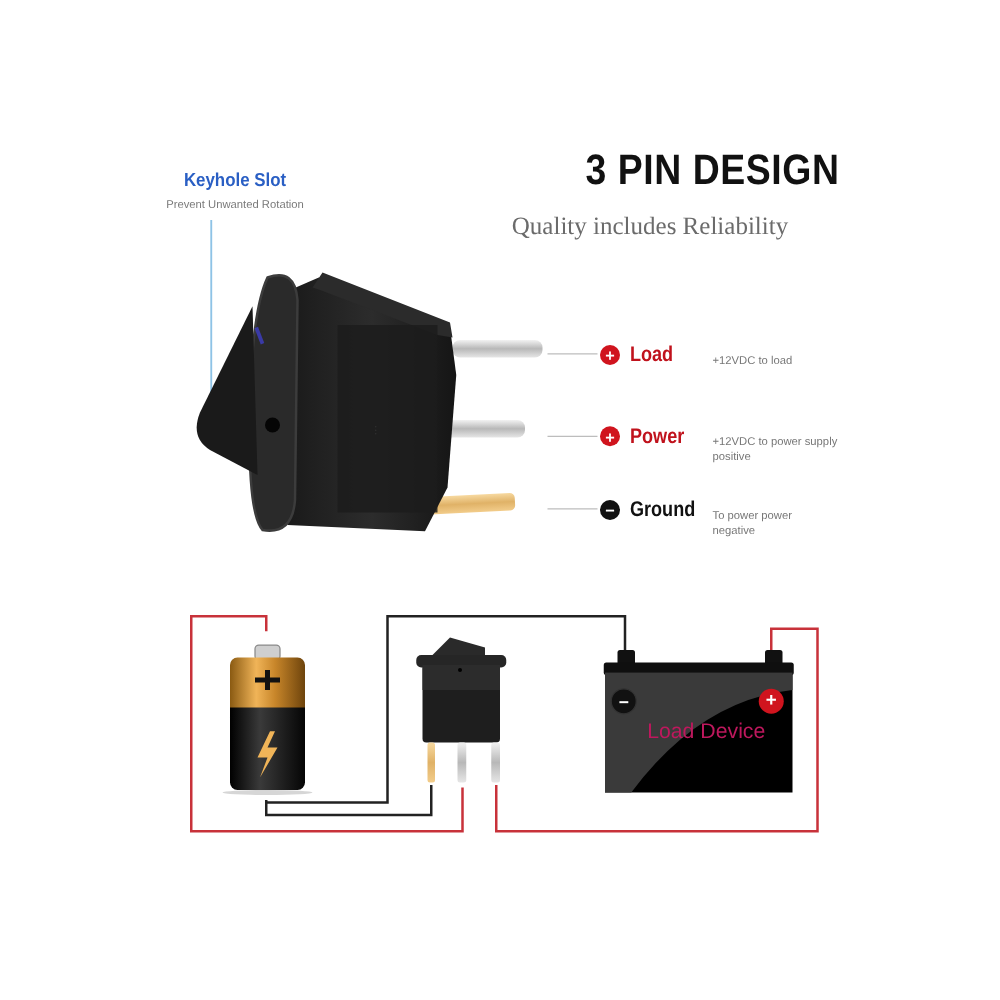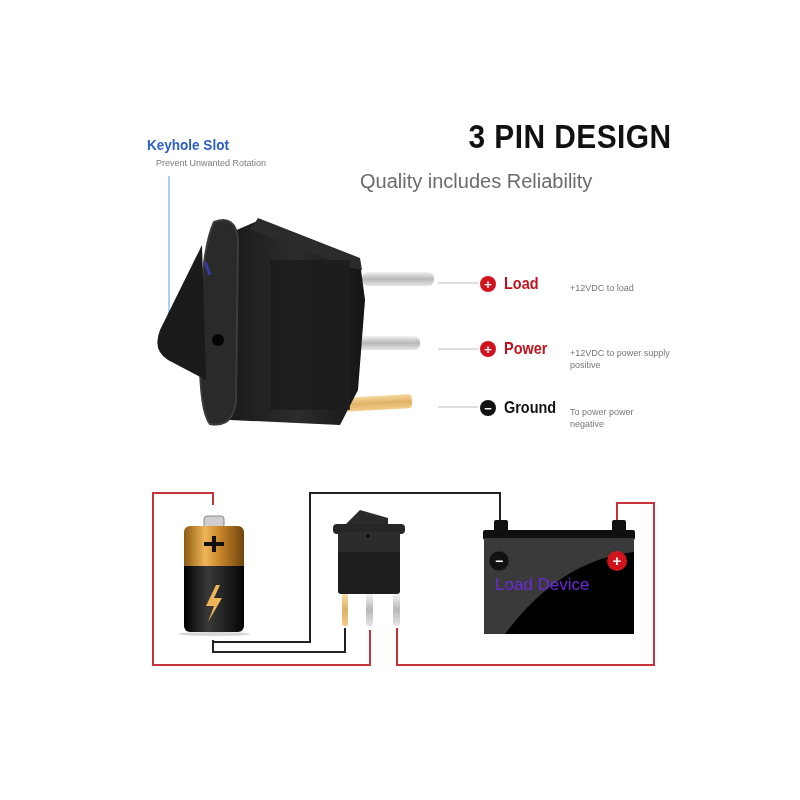--- a/index.html
+++ b/index.html
@@ -1,26 +1,26 @@
 <!DOCTYPE html>
 <html><head>
 <meta charset="utf-8">
 <style>
   html, body { margin: 0; padding: 0; background: #ffffff; }
   body { width: 800px; height: 800px; position: relative; overflow: hidden; font-family: "Liberation Sans", sans-serif; }
   .abs { position: absolute; }
   .title { left: 440px; top: 117px; width: 260px; text-align: center; font-family: "Liberation Sans", sans-serif; font-weight: 700; font-size: 34px; color: #111; letter-spacing: 0.5px; transform: scaleX(0.88); transform-origin: center; }
-  .subtitle { left: 360px; top: 170px; width: 320px; text-align: left; font-family: Liberation Sans, sans-serif; font-size: 20px; color: #6b6b6b; }
+  .subtitle { left: 360px; top: 170px; width: 320px; text-align: center; font-family: Liberation Serif, serif; font-size: 20px; color: #6b6b6b; }
   .keyhole-title { left: 120px; top: 136px; width: 136px; text-align: center; font-weight: 700; font-size: 15px; color: #2a5fc4; transform: scaleX(0.9); }
-  .keyhole-sub { left: 110px; top: 158px; width: 156px; text-align: right; font-size: 9px; color: #7a7a7a; }
+  .keyhole-sub { left: 110px; top: 158px; width: 156px; text-align: center; font-size: 9px; color: #7a7a7a; }
   .pin-row { left: 480px; height: 24px; display: flex; align-items: center; }
   .pin-badge { width: 16px; height: 16px; border-radius: 50%; display: flex; align-items: center; justify-content: center; color: #fff; font-weight: 700; font-size: 13px; line-height: 1; }
   .pin-label { margin-left: 8px; font-weight: 700; font-size: 17px; transform: scaleX(0.85); transform-origin: left center; width: 70px; }
   .pin-desc { position: absolute; left: 90px; top: 10px; font-size: 9px; color: #777; line-height: 12px; width: 100px; }
-  .load-text { left: 495px; top: 575px; width: 140px; color: #6d28d9; font-size: 17px; }
+  .load-text { left: 495px; top: 575px; width: 140px; text-align: center; color: #be185d; font-size: 17px; }
 </style>
 </head>
 <body>
 
 <div class="abs title">3 PIN DESIGN</div>
 <div class="abs subtitle">Quality includes Reliability</div>
 
 <div class="abs keyhole-title">Keyhole Slot</div>
 <div class="abs keyhole-sub">Prevent Unwanted Rotation</div>
 

